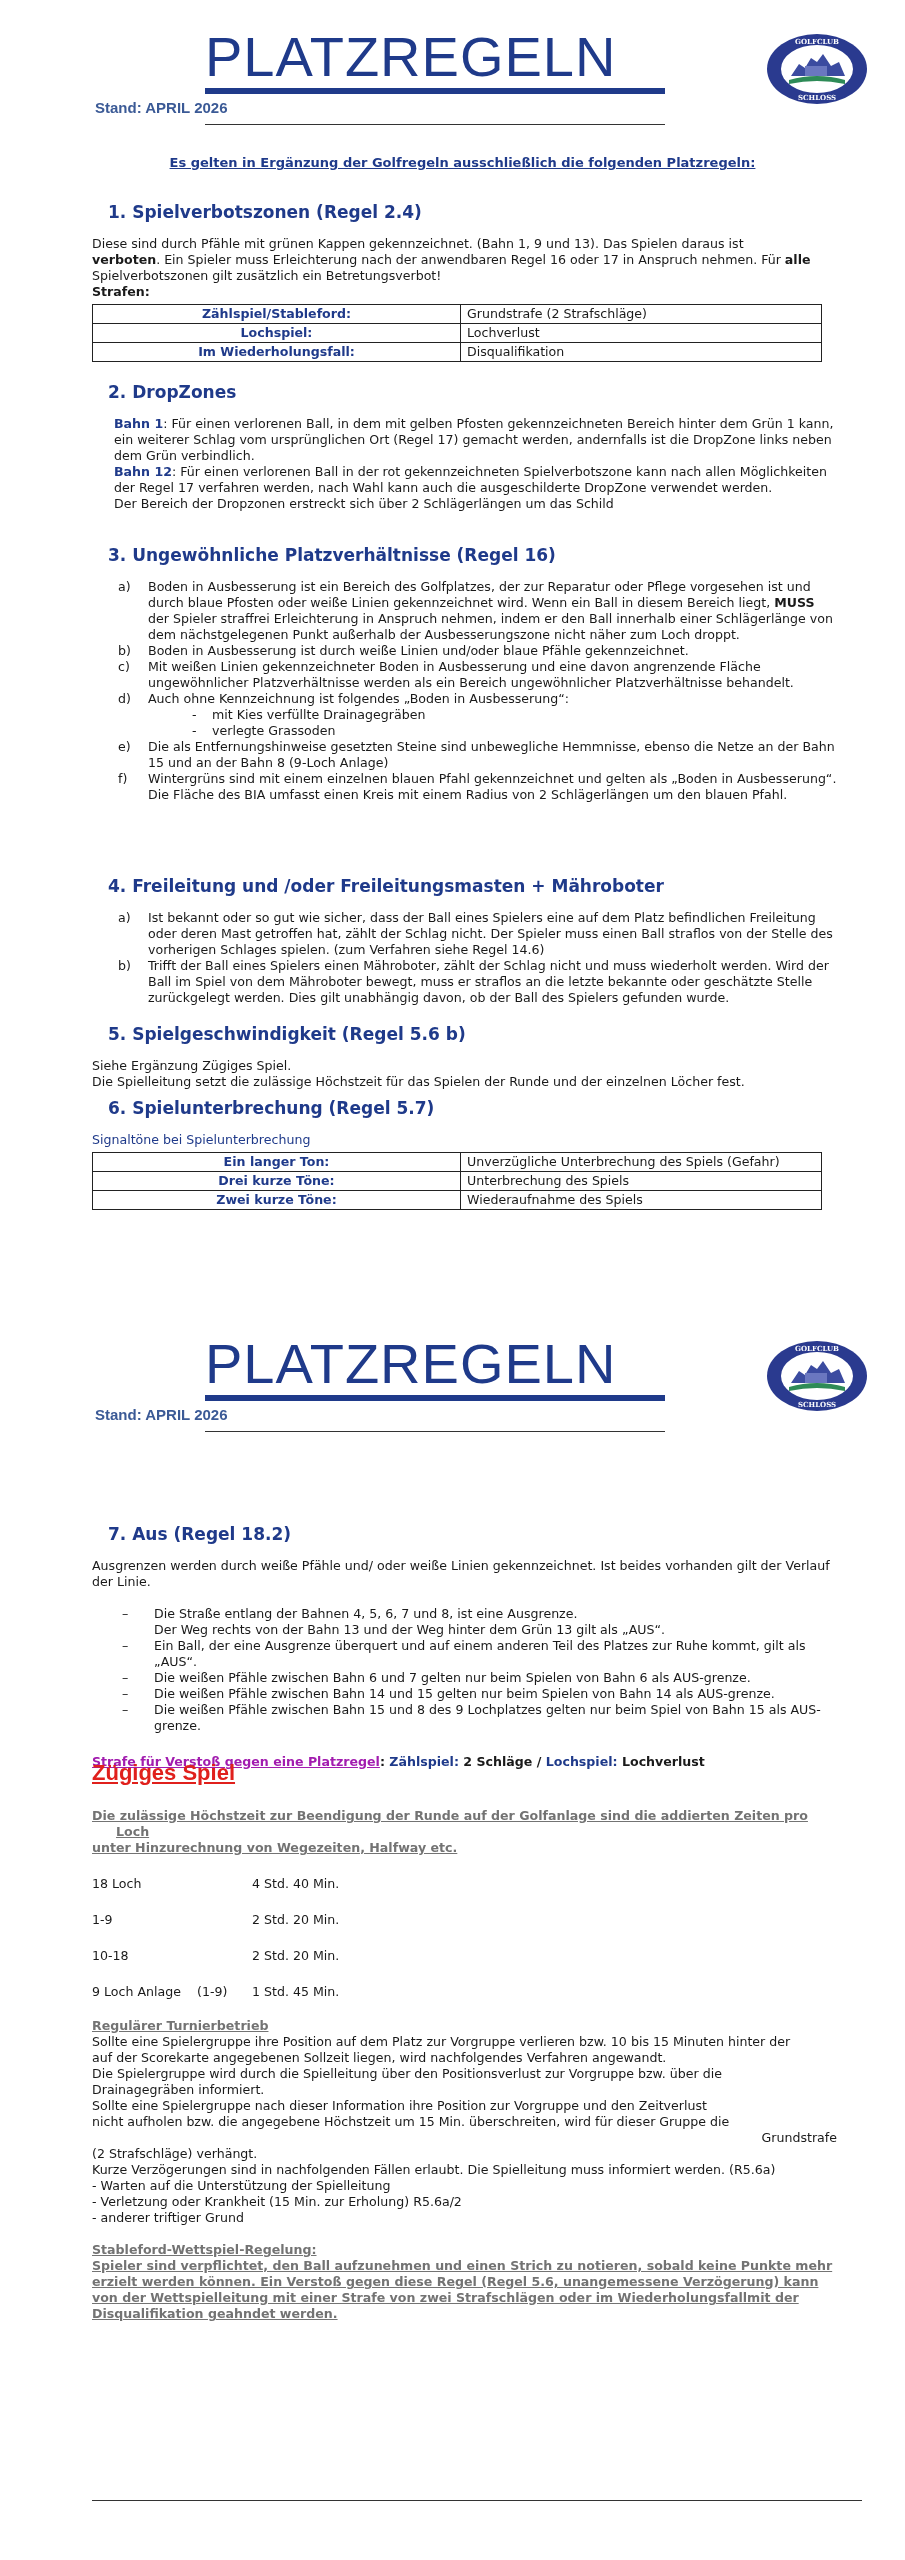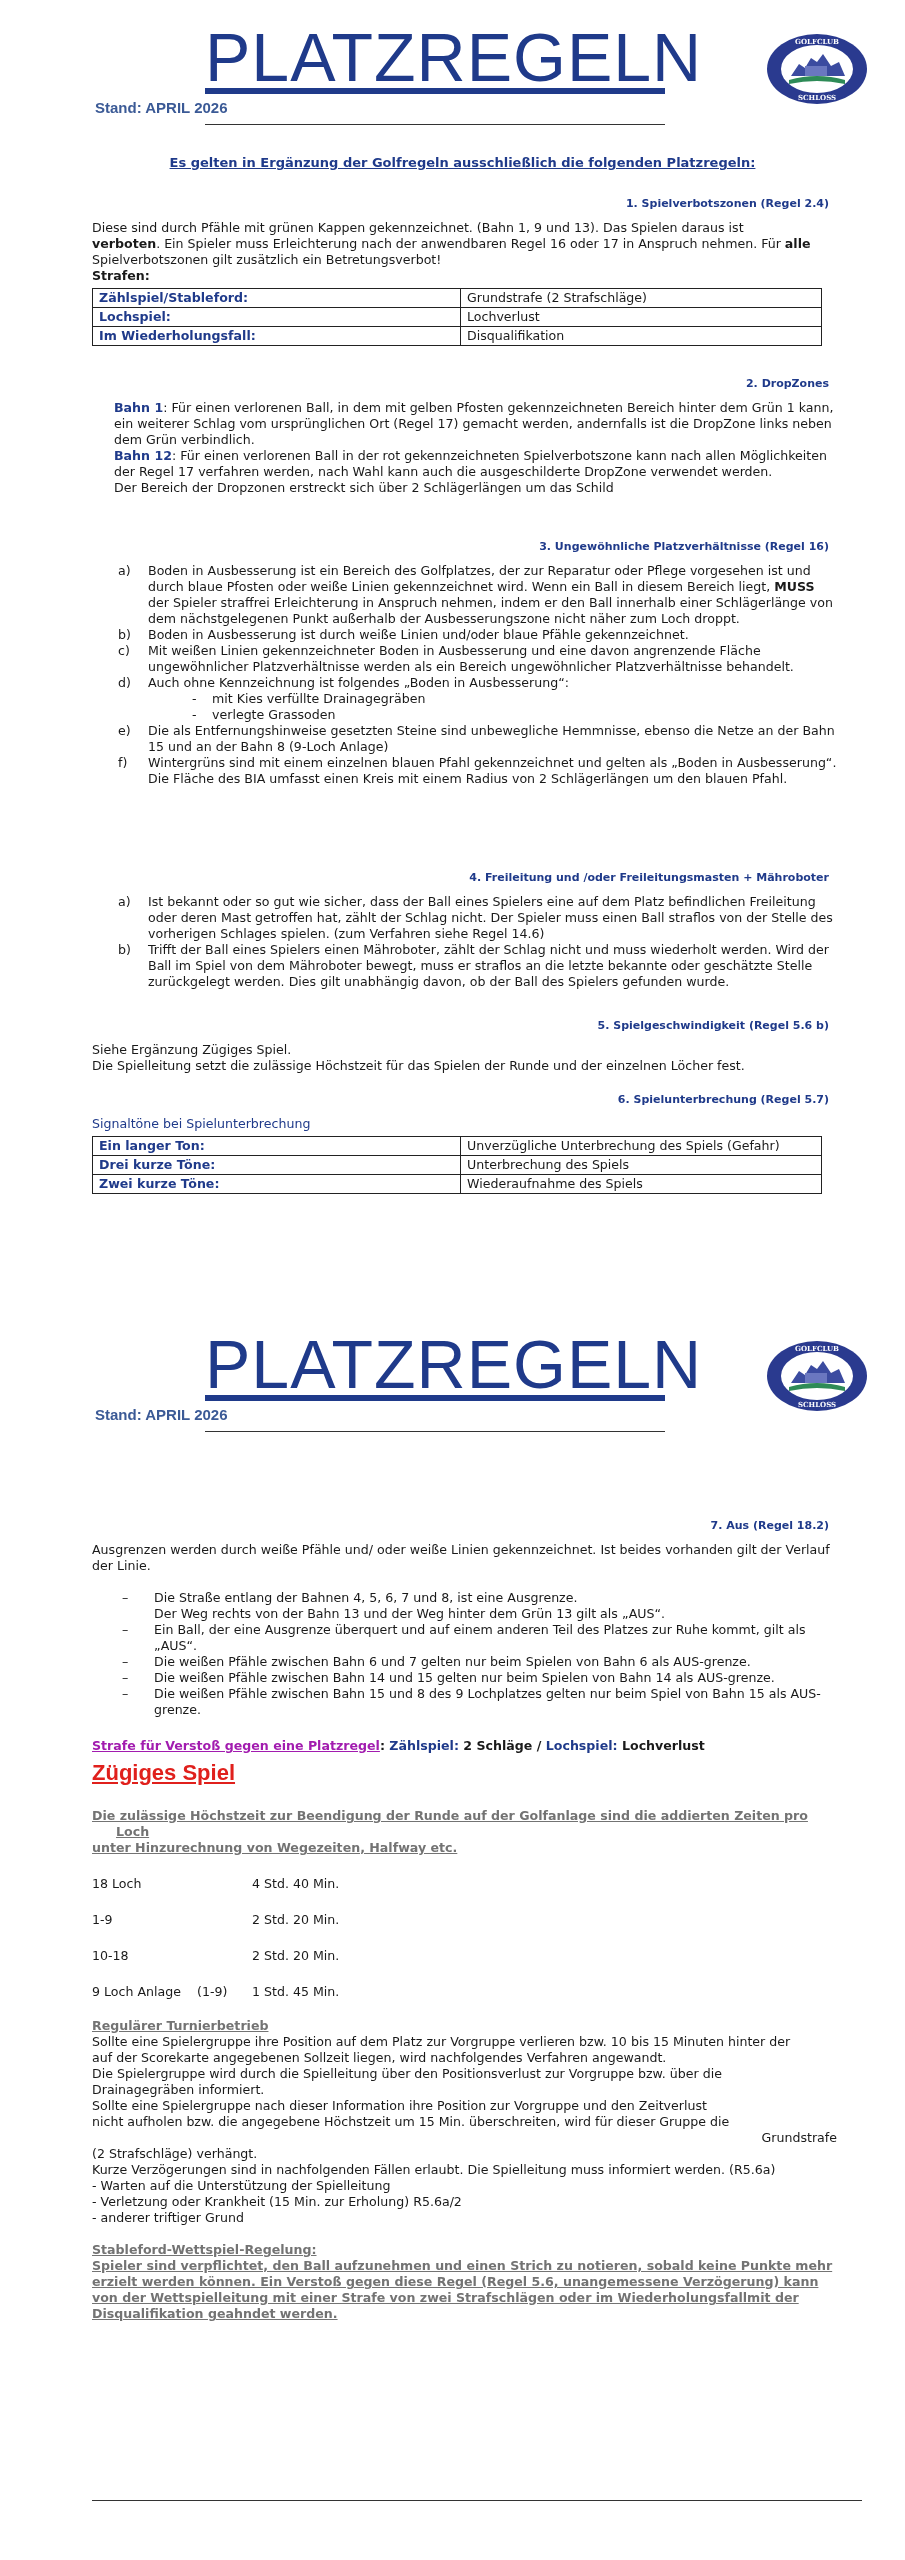--- a/index.html
+++ b/index.html
@@ -1,30 +1,30 @@
 <!DOCTYPE html>
 <html><head>
 <meta charset="utf-8">
 <style>
   html, body { margin:0; padding:0; background:#ffffff; }
   body { width:905px; height:2560px; position:relative; font-family:"DejaVu Sans", sans-serif; font-size:12.6px; color:#1a1a1a; line-height:16px; }
   .page { position:absolute; left:0; width:905px; }
-  .title { position:absolute; left:205px; font-family:"Liberation Sans", sans-serif; font-size:68px; color:#1f3a8a; letter-spacing:1px; line-height:70px; font-weight:400; }
+  .title { position:absolute; left:205px; font-family:"Liberation Sans", sans-serif; font-size:56px; color:#1f3a8a; letter-spacing:1px; line-height:70px; font-weight:400; }
   .title-underline { position:absolute; left:205px; width:460px; height:6px; background:#1f3a8a; }
   .stand { position:absolute; left:95px; color:#3b5a96; font-weight:bold; font-size:15px; font-family:"Liberation Sans", sans-serif; }
   .hrule { position:absolute; left:205px; width:460px; height:1px; background:#333; }
   .logo { position:absolute; left:765px; width:104px; height:74px; }
   .intro { position:absolute; left:95px; width:735px; text-align:center; color:#1f3a8a; font-weight:bold; text-decoration:underline; font-size:13px; }
   .block { position:absolute; left:92px; width:745px; }
-  .h { color:#1f3a8a; font-weight:bold; font-size:11px; margin:8px;text-align:right; }
+  .h { color:#1f3a8a; font-weight:bold; font-size:17px; margin:16px; }
   p { margin:0; }
   b { font-weight:bold; }
   table.rules { border-collapse:collapse; width:730px; margin-top:2px; }
   table.rules td { border:1px solid #222; padding:0 6px; height:18px; font-size:12.6px; }
-  table.rules td.k { color:#1f3a8a; font-weight:bold; width:355px; }
+  table.rules td.k { color:#1f3a8a; font-weight:bold; width:355px;text-align:center; }
   .ol { margin:0; padding:0; list-style:none; }
   .ol li { position:relative; padding-left:56px; }
   .ol li .lbl { position:absolute; left:26px; }
   .sub { padding-left:70px; position:relative; }
   .sub .dash { position:absolute; left:56px; }
   .dashlist { list-style:none; margin:0; padding:0; }
   .dashlist li { position:relative; padding-left:62px; }
   .dashlist li .dash { position:absolute; left:30px; }
   .redu { color:#737373; font-weight:bold; text-decoration:underline; }
   .big-red { color:#e0201c; font-weight:bold; text-decoration:underline; font-size:22px; line-height:26px; font-family:"Liberation Sans", sans-serif; }

